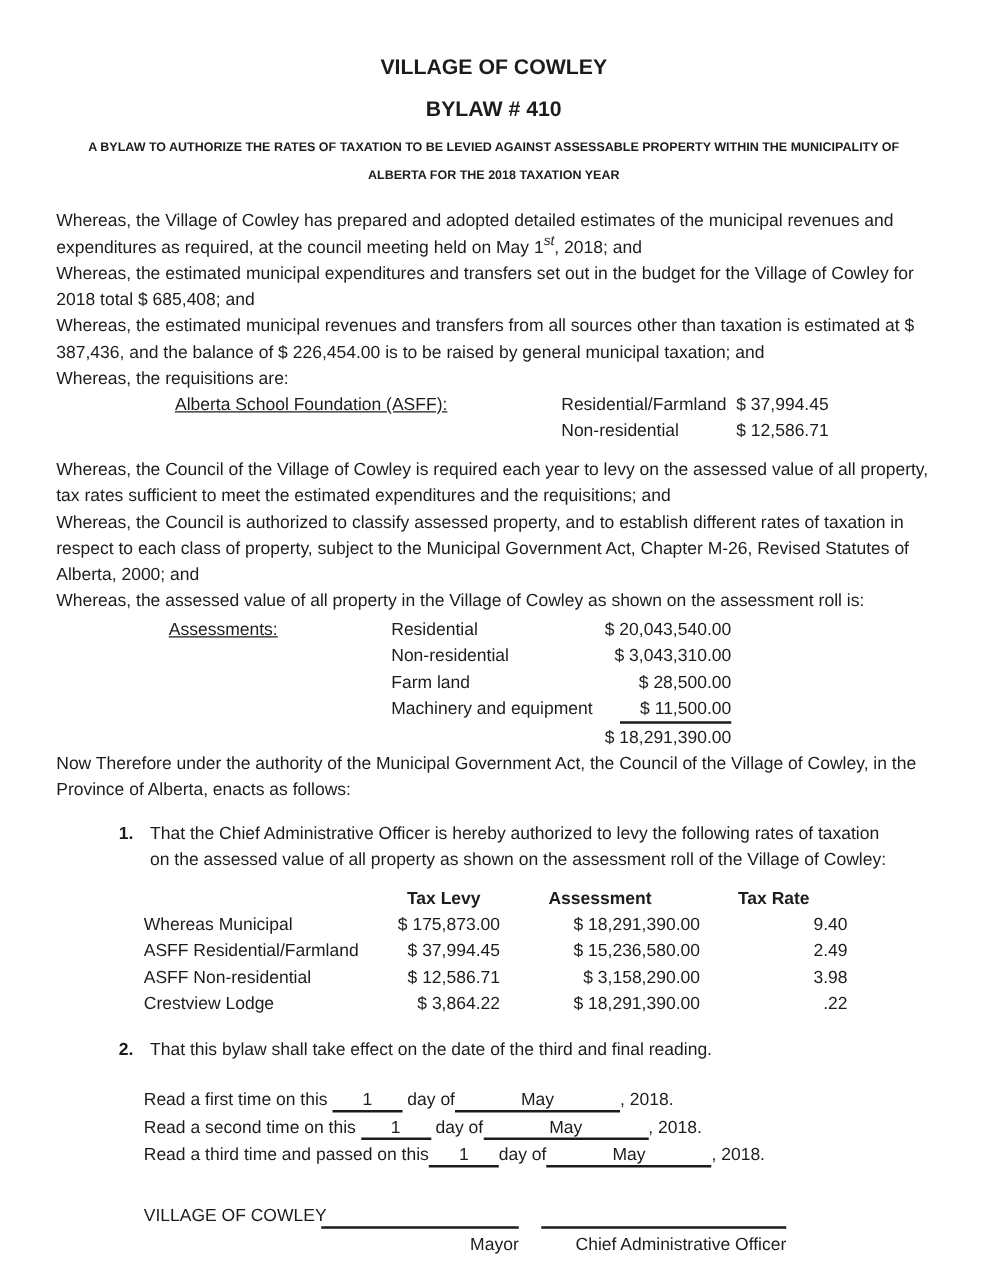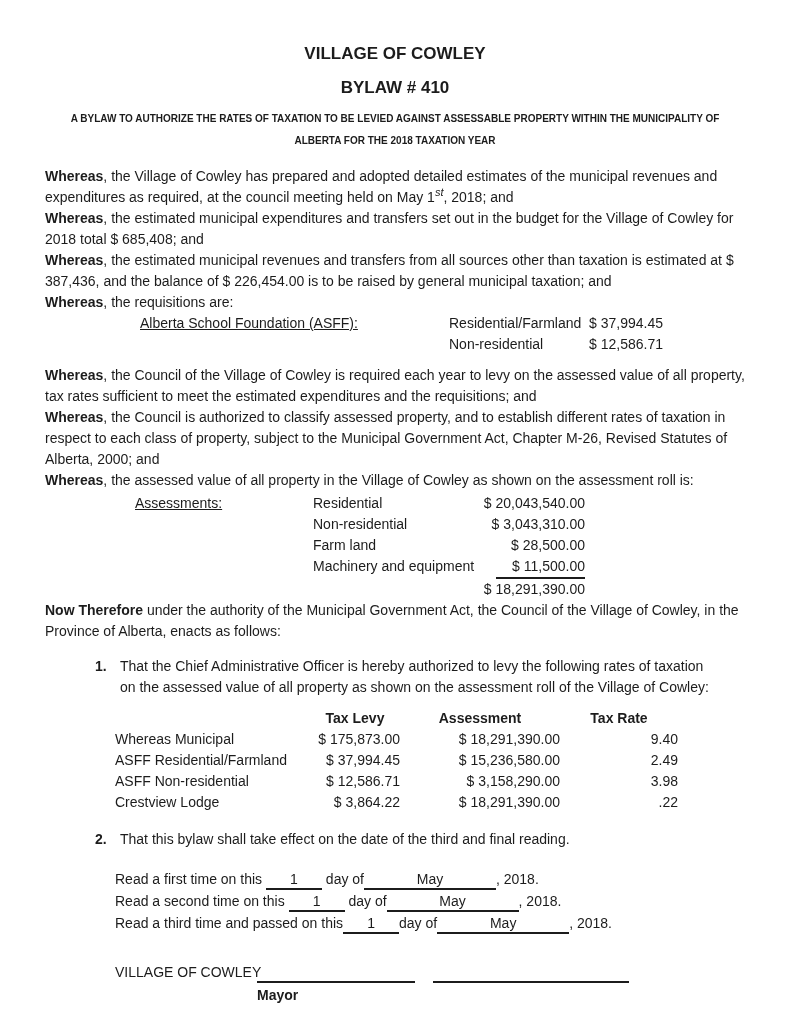--- a/index.html
+++ b/index.html
@@ -22,21 +22,21 @@
   .doc-bylaw-no {
     font-size: 17px; font-weight: bold; text-align: center;
     margin: 14px 0 0 0; line-height: 20px;
   }
   .doc-subtitle {
     font-size: 10px; font-weight: bold; text-align: center;
     margin: 10px auto 0 auto; max-width: 690px; line-height: 22px;
   }
   .preamble { margin-top: 14px; }
   p.body-p { margin: 0; }
-  b.lead { font-weight: bold; }
+  b.lead { font-weight: normal; }
   sup { font-size: 11px; line-height: 0; font-style: italic; }
 
   
   .req-row { display: flex; margin-left: 95px; }
   .req-head { width: 280px; white-space: nowrap; }
   .req-head .u { text-decoration: underline; }
   .req-label { width: 140px; white-space: nowrap; margin-left: 29px; }
   .req-amount { white-space: nowrap; }
 
   .gap-sm { height: 10px; }
@@ -83,21 +83,21 @@
   
   .signature { margin-left: 70px; margin-top: 28px; }
   .sig-row { display: flex; align-items: flex-end; }
   .sig-org { width: 142px; white-space: nowrap; flex: none; }
   .sig-line { border-bottom: 2px solid #1c1c1c; height: 19px; flex: none; }
   .sig-line.l1 { width: 158px; }
   .sig-gap { width: 18px; flex: none; }
   .sig-line.l2 { width: 196px; }
   .sig-labels { display: flex; margin-top: 2px; }
   .sig-spacer { width: 142px; flex: none; }
-  .sig-label { text-align: left; flex: none; font-weight: bold; }
+  .sig-label { text-align: right; flex: none; }
   .sig-label.m { width: 158px; }
   .sig-label.cao { width: 196px; }
 </style>
 </head>
 <body>
 
 <div class="page">
 
   <div class="doc-title">VILLAGE OF COWLEY</div>
   <div class="doc-bylaw-no">BYLAW # 410</div>
@@ -226,16 +226,17 @@
     <div class="sig-row">
       <span class="sig-org">VILLAGE OF COWLEY</span>
       <span class="sig-line l1"></span>
       <span class="sig-gap"></span>
       <span class="sig-line l2"></span>
     </div>
     <div class="sig-labels">
       <span class="sig-spacer"></span>
       <span class="sig-label m">Mayor</span>
       <span class="sig-gap"></span>
+      <span class="sig-label cao">Chief Administrative Officer</span>
     </div>
   </div>
 
 </div>
 
 </body></html>

